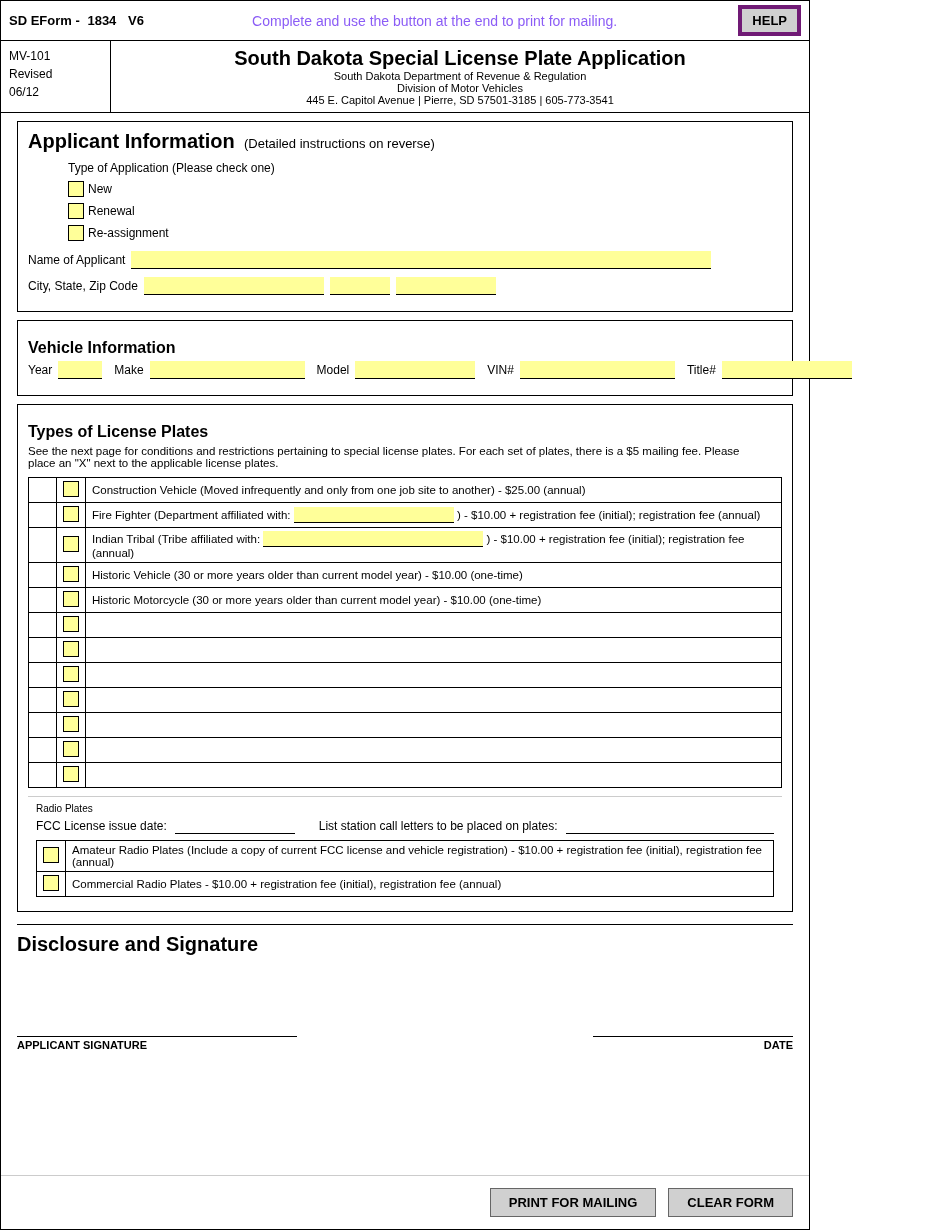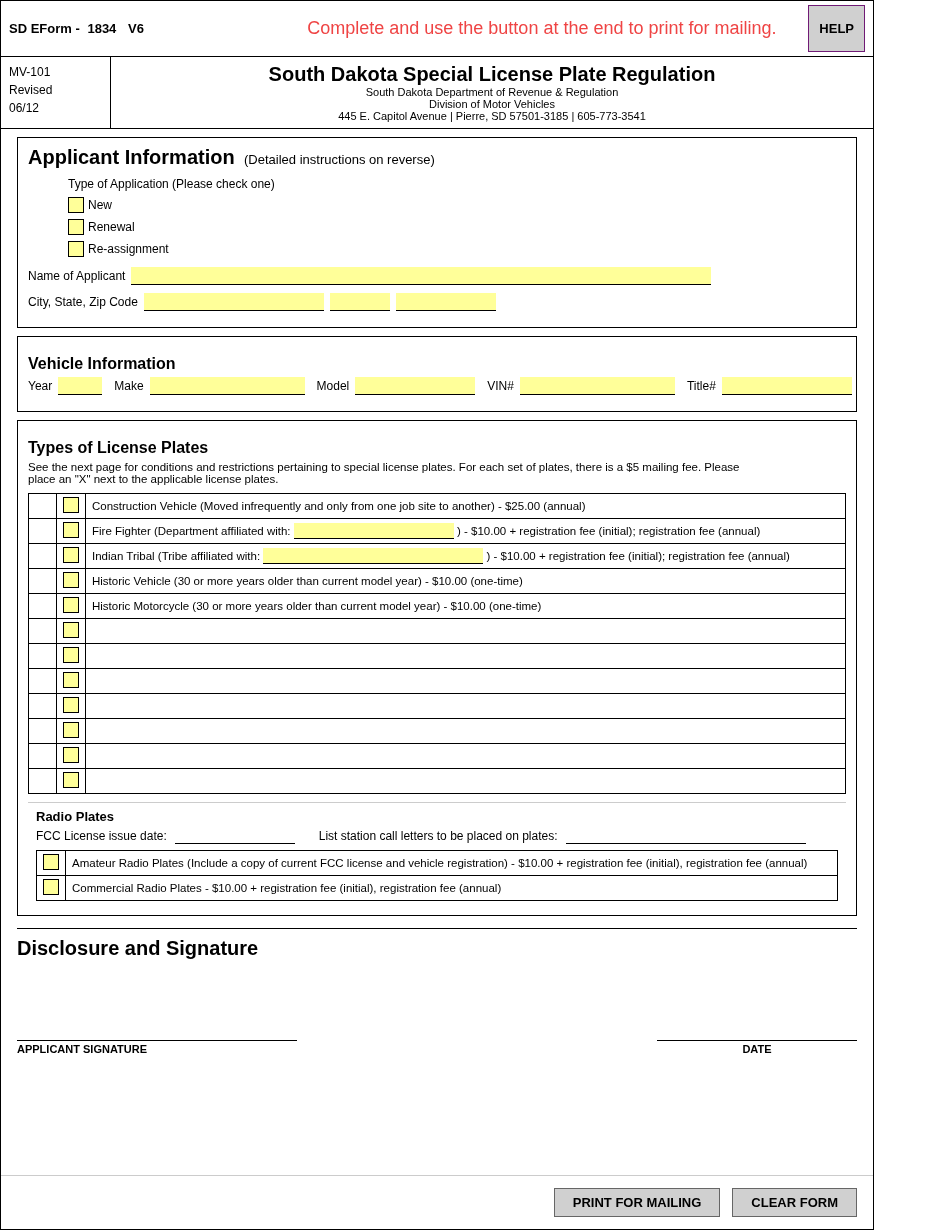--- a/index.html
+++ b/index.html
@@ -5,21 +5,21 @@
     * { box-sizing: border-box; margin: 0; padding: 0; }
     body {
       font-family: Arial, sans-serif;
       font-size: 12px;
       background: #fff;
       color: #000;
       width: 950px;
       min-height: 1230px;
     }
     .page {
-      width: 874px;
+      width: 810px;
       min-height: 1230px;
       display: flex;
       flex-direction: column;
       border: 1px solid #000;
     }
     
     .header-top {
       display: flex;
       align-items: center;
       border-bottom: 1px solid #000;
@@ -27,27 +27,26 @@
       background: #fff;
     }
     .header-top-left {
       font-size: 13px;
       font-weight: normal;
       flex: 1;
     }
     .header-top-left span { font-weight: bold; }
     .header-top-center {
       flex: 2;
-      text-align: center;
-      color: #ef4444;
-      font-size: 18px;
+      color: #8b5cf6;
+      font-size: 14px;
     }
     .help-btn {
-      border: 1px solid #701a75;
-      padding: 15px 10px;
+      border: 4px solid #701a75;
+      padding: 4px 10px;
       background: #d0d0d0;
       cursor: pointer;
       font-size: 13px;
       font-weight: bold;
     }
     .header-main {
       display: flex;
       border-bottom: 1px solid #000;
     }
     .header-form-info {
@@ -279,21 +278,21 @@
     <button class="help-btn">HELP</button>
   </div>
 
   <div class="header-main">
     <div class="header-form-info">
       <div>MV-101</div>
       <div>Revised</div>
       <div>06/12</div>
     </div>
     <div class="header-title-block">
-      <h1>South Dakota Special License Plate Regulation</h1>
+      <h1>South Dakota Special License Plate Application</h1>
       <p>South Dakota Department of Revenue &amp; Regulation</p>
       <p>Division of Motor Vehicles</p>
       <p>445 E. Capitol Avenue | Pierre, SD 57501-3185 | 605-773-3541</p>
     </div>
   </div>
 
   <div class="main-content">
 
     <div class="applicant-info-section">
       <div style="margin-bottom:8px;">
@@ -443,21 +442,21 @@
           </tr>
           <tr class="empty-row">
             <td class="num-cell"></td>
             <td class="check-cell"><div class="checkbox-box"></div></td>
             <td class="desc-cell"></td>
           </tr>
         </tbody>
       </table>
 
       <div class="radio-section" style="margin-top:8px;border:none;border-top:1px solid #ccc;padding-top:6px;">
-        <div style="font-weight:bold;font-size:13px;">Radio Plates</div>
+        <div style="font-weight:normal;font-size:10px;">Radio Plates</div>
         <div class="radio-row" style="margin-top:4px;">
           <span class="field-label">FCC License issue date:</span>
           <input type="text" class="radio-input" style="width: 120px;">
           <span class="field-label" style="margin-left:16px;">List station call letters to be placed on plates:</span>
           <input type="text" class="radio-input" style="width: 240px;">
         </div>
 
         <table class="plates-table" style="margin-top:6px;">
           <tbody>
             <tr>
@@ -478,21 +477,21 @@
             </tr>
           </tbody>
         </table>
       </div>
     </div>
 
     <div class="disclosure-section">
       <div class="section-title-lg">Disclosure and Signature</div>
       <div class="signature-area">
         <div class="signature-line">APPLICANT SIGNATURE</div>
-        <div class="date-line" style="text-align:center;">DATE</div>
+        <div class="date-line" style="text-align:right;">DATE</div>
       </div>
     </div>
 
   </div>
 
   <div class="footer-buttons">
     <button class="btn-print">PRINT FOR MAILING</button>
     <button class="btn-clear">CLEAR FORM</button>
   </div>
 </div>

